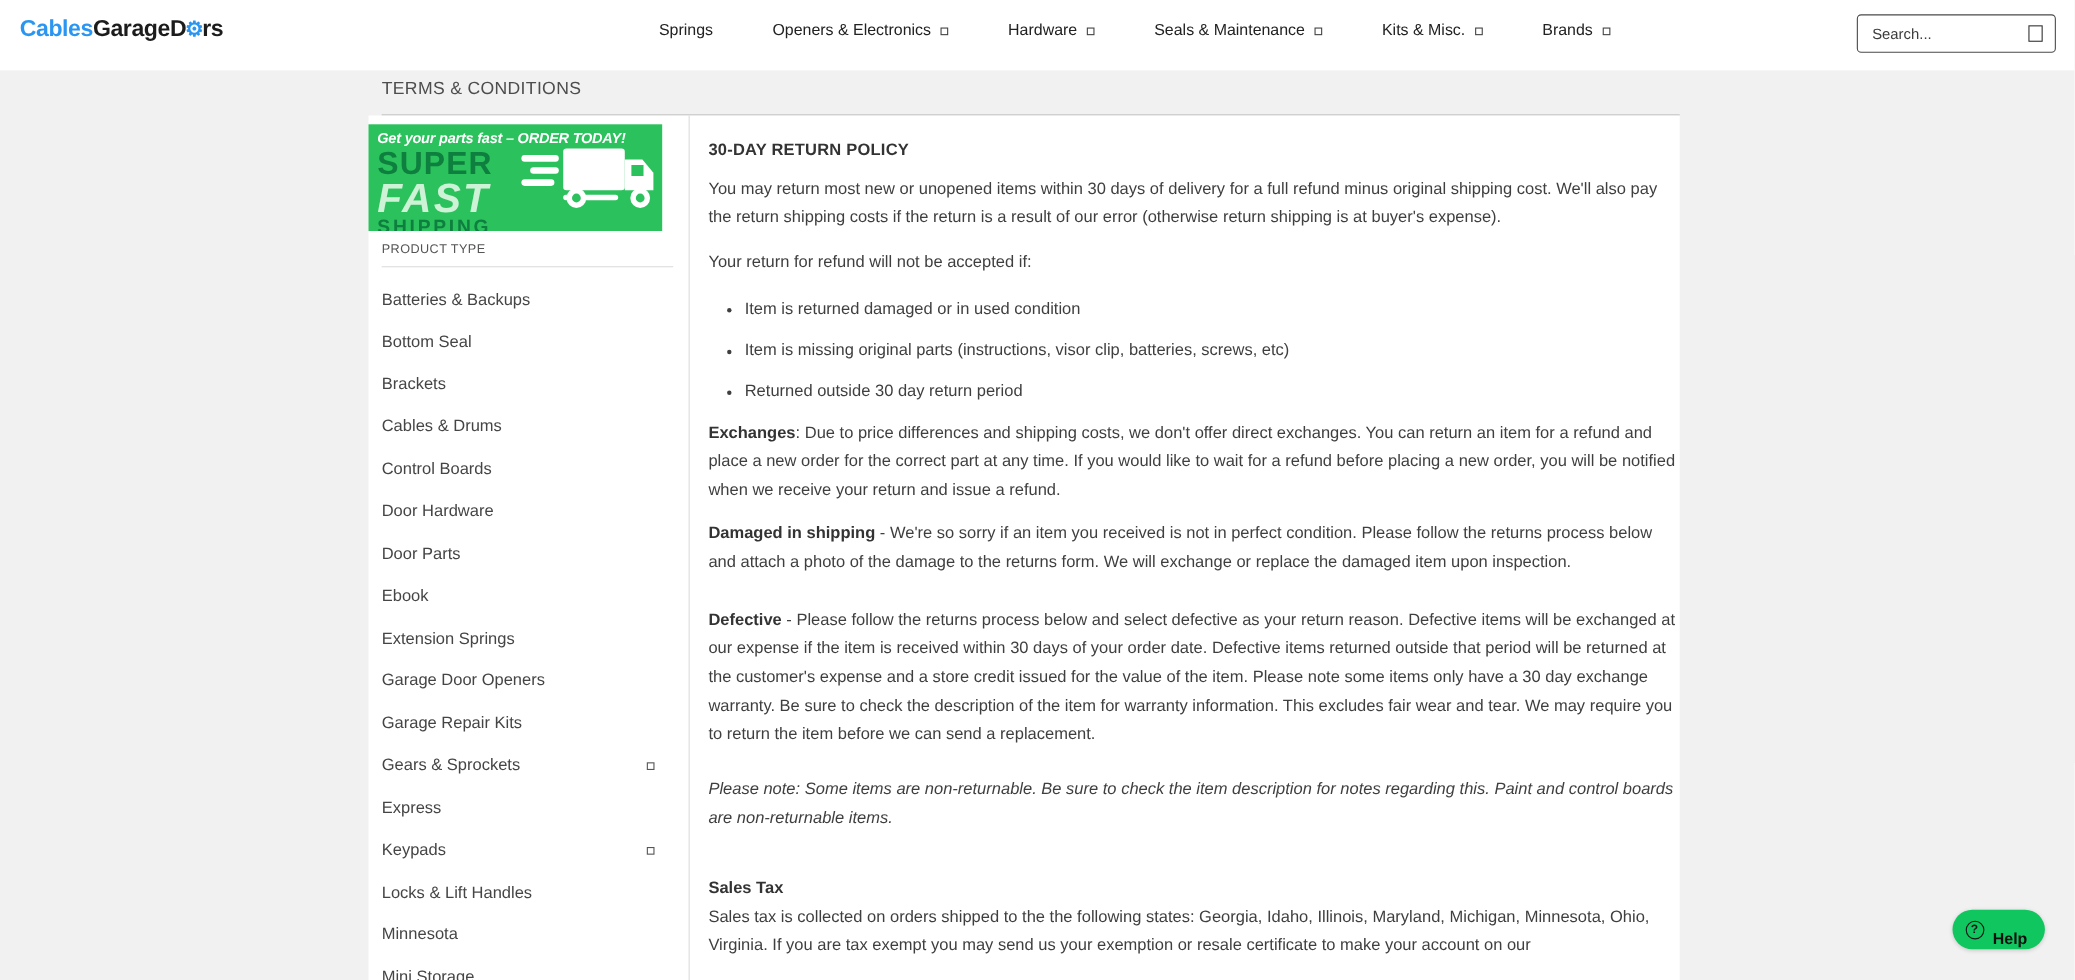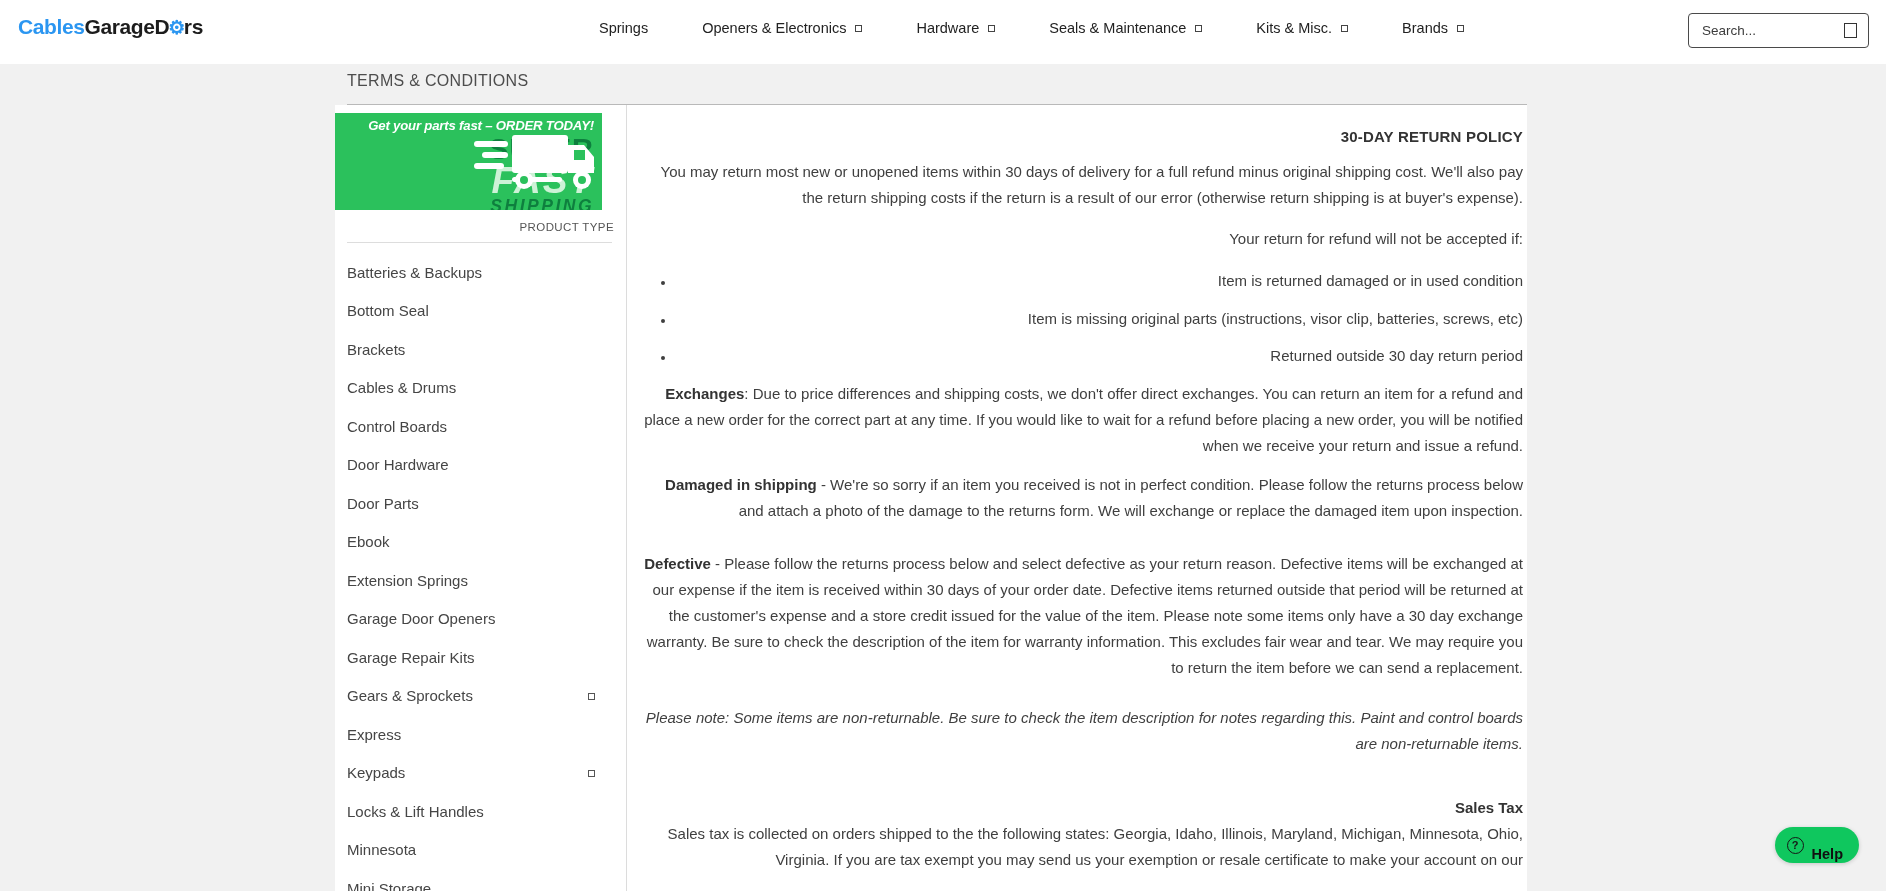--- a/index.html
+++ b/index.html
@@ -60,39 +60,39 @@
     font-size:16px; color:#4d4d4d; letter-spacing:0.3px;
   }
   .title-rule {
     position:absolute; left:347px; top:104px; width:1180px; height:1px;
     background:#b9b9b9;
   }
 
   
   .panel {
     position:absolute; left:335px; top:105px; width:1192px; height:786px;
-    background:#ffffff; display:flex;text-align:right;
+    background:#ffffff; display:flex;
   }
   .sidebar {
     width:292px; flex:0 0 292px; border-right:1px solid #dcdcdc;
     padding-top:8px;
   }
 
   
   .banner {
     position:relative; width:267px; height:97px; background:#2bc15c;
     overflow:hidden; padding:5px 8px; cursor:default;
   }
   .banner .b1 {
     color:#ffffff; font-weight:bold; font-style:italic;
     font-size:13.2px; letter-spacing:-0.2px; white-space:nowrap;
   }
   .banner .b2 { color:#0e7f3e; font-weight:bold; font-size:29px; line-height:0.92; margin-top:3px; letter-spacing:1px;}
   .banner .b3 { color:#cdf2d6; font-weight:bold; font-style:italic; font-size:37px; line-height:0.95; letter-spacing:2px; }
-  .banner .b4 { color:#0e7f3e; font-weight:bold; font-size:17.5px; line-height:1; letter-spacing:2.5px;font-style:italic; }
+  .banner .b4 { color:#0e7f3e; font-weight:bold; font-size:17.5px; line-height:1; letter-spacing:2.5px; }
   .banner svg { position:absolute; right:2px; top:20px; }
 
   .filter-label {
     margin:11px 12px 0 12px; font-size:11.5px; color:#555;
     letter-spacing:0.4px;
   }
   .filter-rule { margin:9px 14px 0 12px; height:1px; background:#dddddd; }
 
   ul.side-list { list-style:none; margin:10px 0 0 0; padding:0; }
   ul.side-list li {

